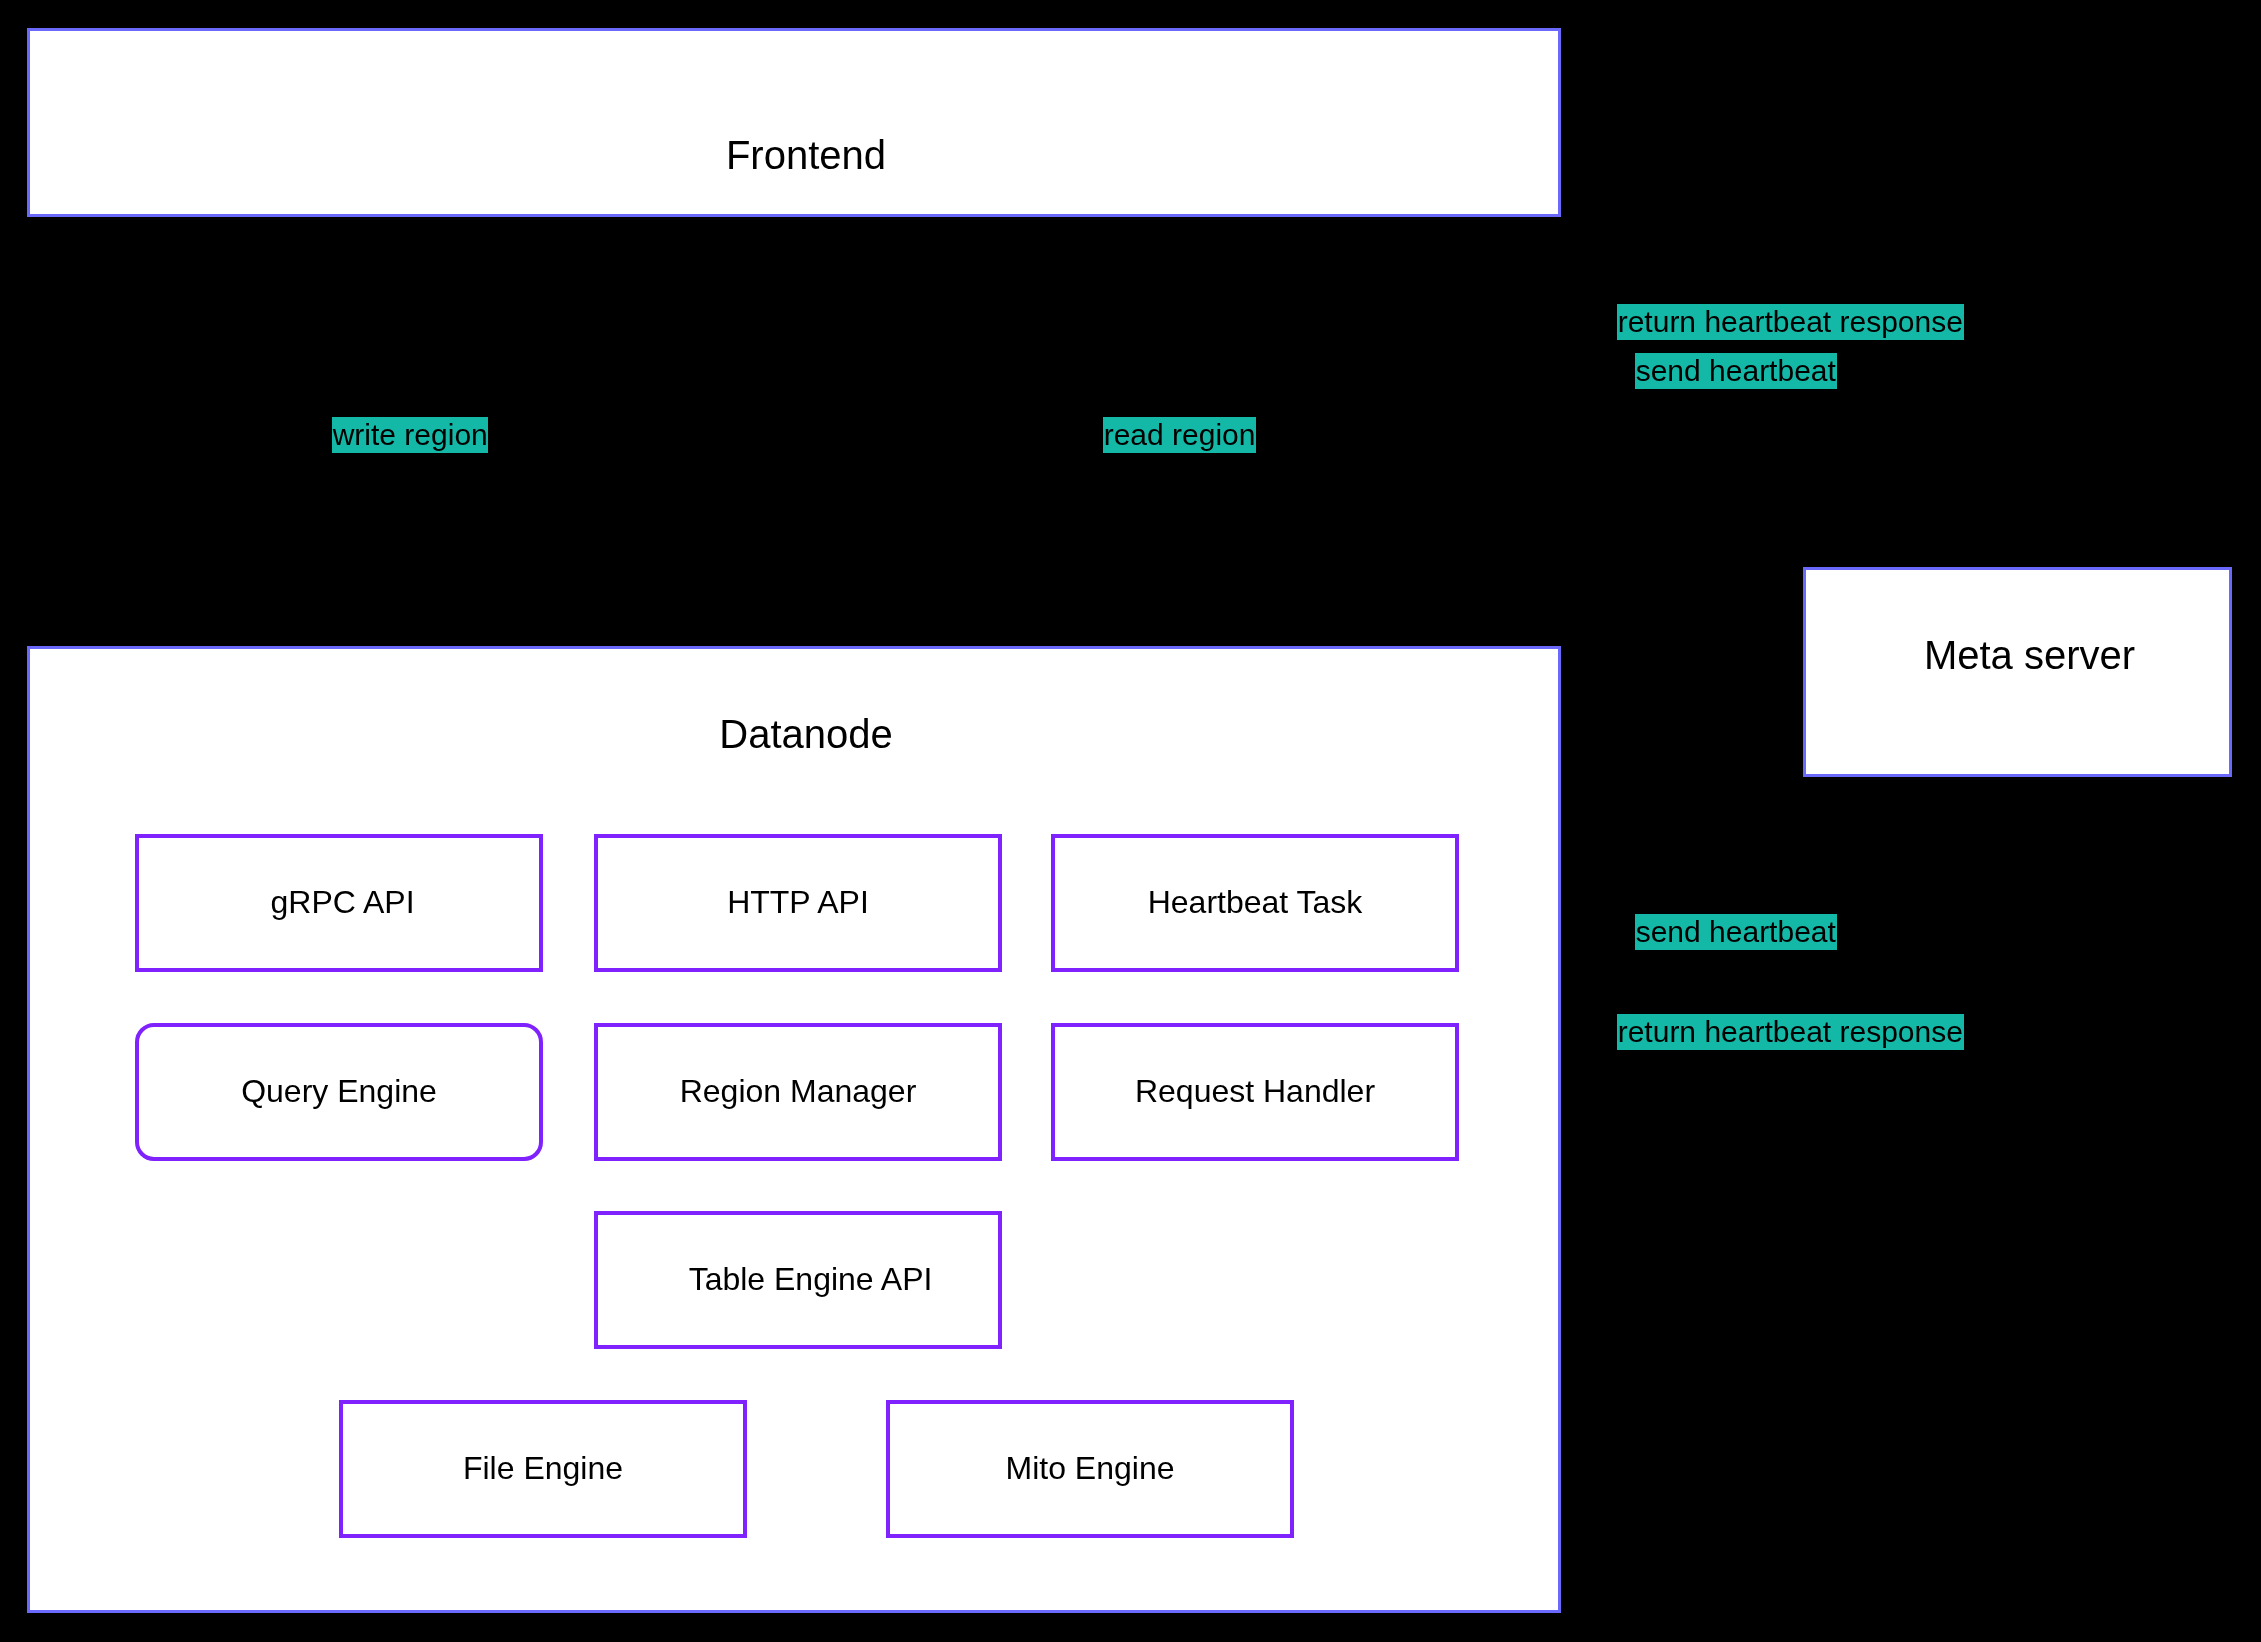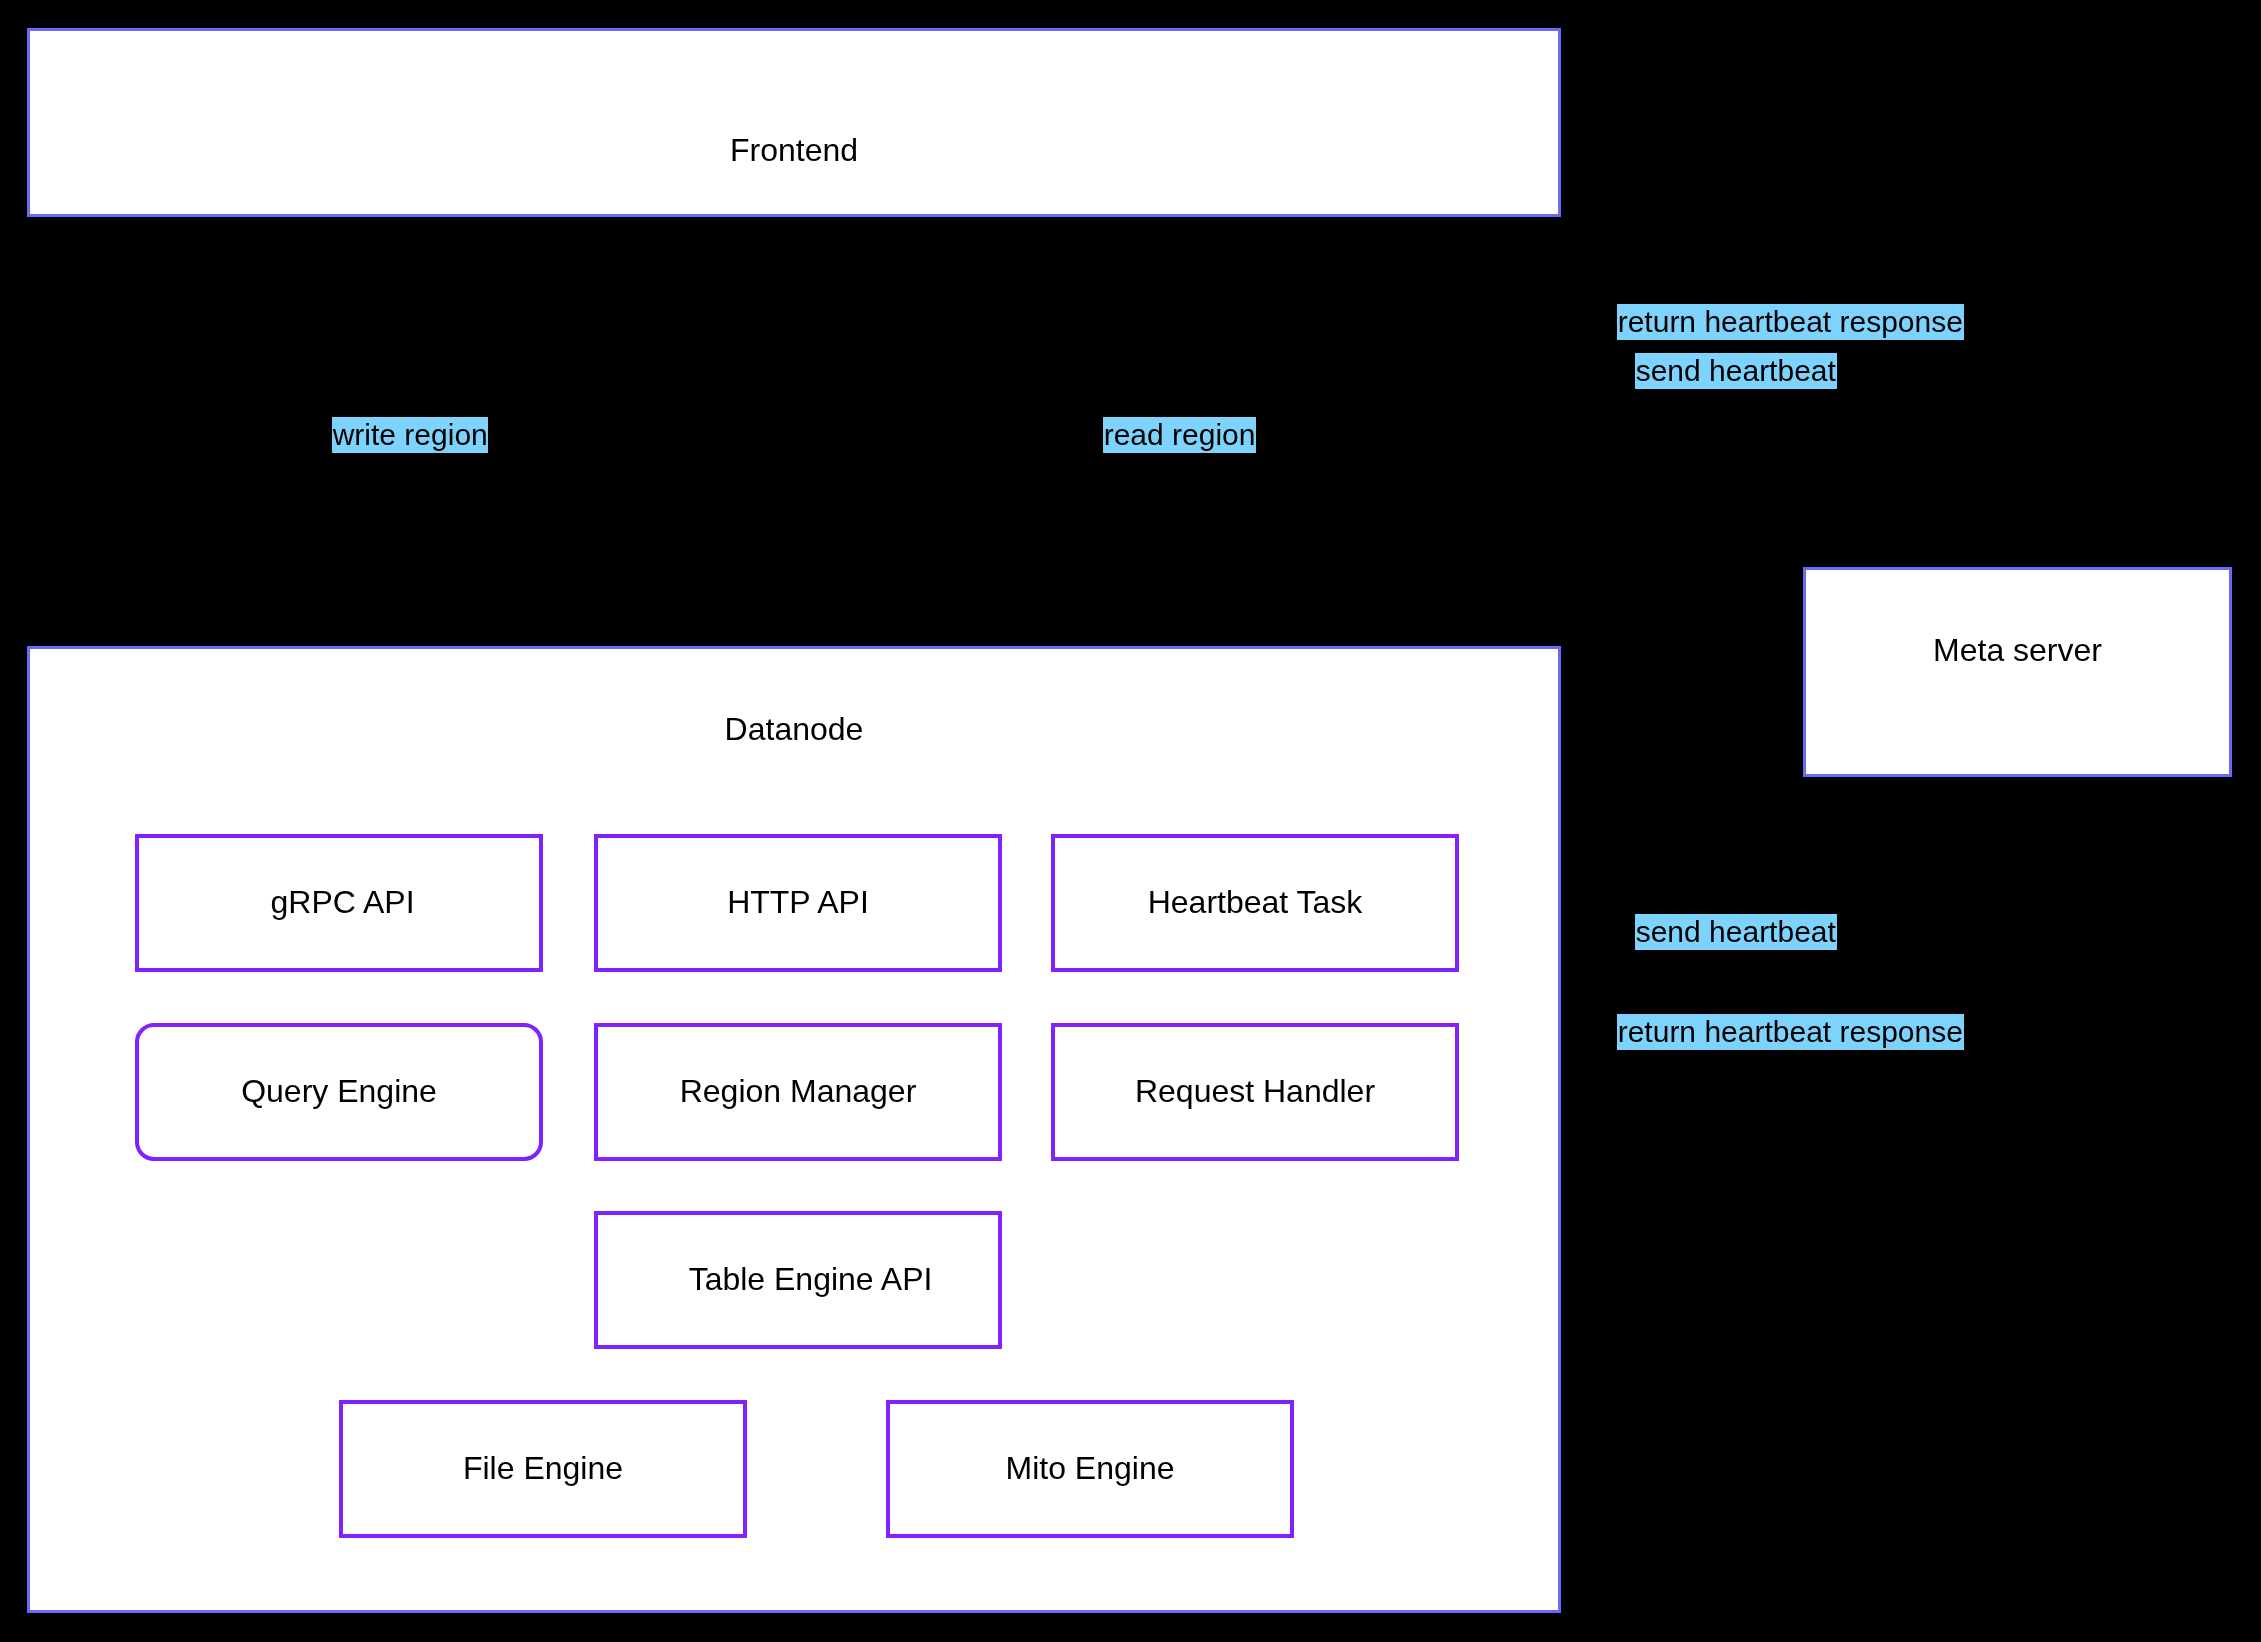--- a/index.html
+++ b/index.html
@@ -19,25 +19,25 @@
 
   
   .outer-node {
     position: absolute;
     background: #ffffff;
     border: 3.4px solid #6b68fc;
     box-sizing: border-box;
   }
   .outer-title {
     position: absolute;
-    left: 0;
+    left: 12px;
     width: 100%;
     text-align: center;
     color: #000000;
-    font-size: 32px;
+    font-size: 40px;
     line-height: 1.1;
     white-space: nowrap;
   }
 
   
   .inner-node {
     position: absolute;
     background: #ffffff;
     border: 4px solid #7f22fe;
     box-sizing: border-box;
@@ -49,21 +49,21 @@
     color: #000000;
     font-size: 32px;
     line-height: 1.1;
     white-space: nowrap;
     text-align: center;
   }
 
   
   .edge-label {
     position: absolute;
-    background: #7dd3fc;
+    background: #14b8a6;
     color: #000000;
     font-size: 30px;
     line-height: 1.12;
     white-space: nowrap;
     padding: 1.3px 0.7px;
     box-sizing: border-box;
   }
 
   
   .edge-svg {

